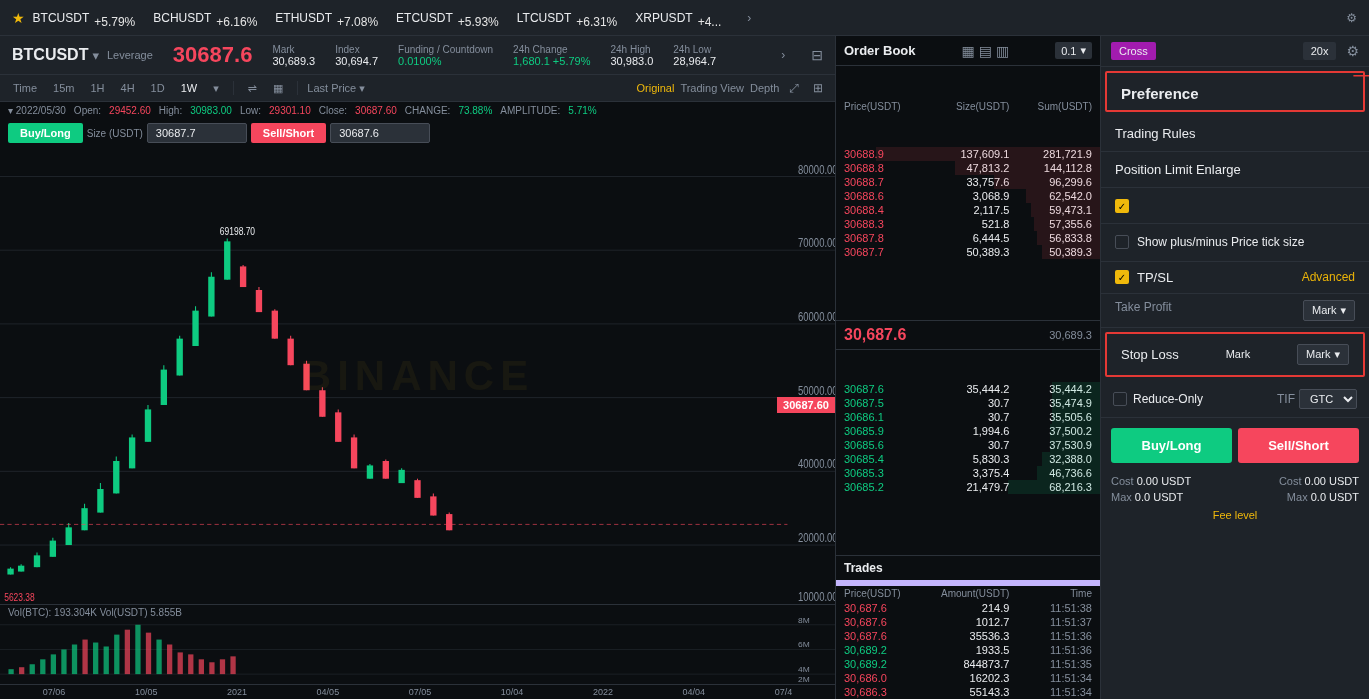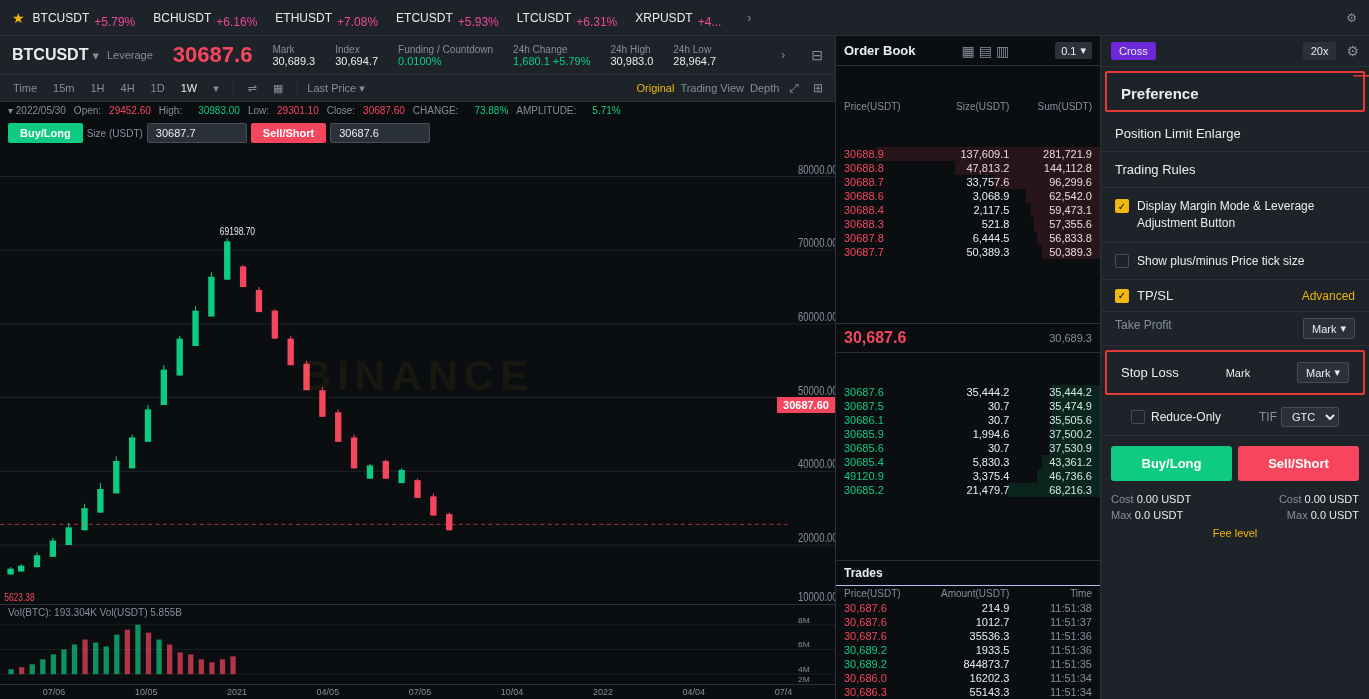--- a/index.html
+++ b/index.html
@@ -27,21 +27,21 @@
     }
     .top-nav .star-icon { color: #f0b90b; margin-right: 8px; font-size: 14px; }
     .nav-ticker {
       display: flex;
       align-items: center;
       gap: 18px;
       font-size: 12px;
     }
     .nav-ticker-item { display: flex; gap: 5px; align-items: center; }
     .nav-ticker-item .symbol { color: #eaecef; }
-    .nav-ticker-item .change-pos { color: #ec4899; margin-top: 8px; }
+    .nav-ticker-item .change-pos { color: #e5e5e5; margin-top: 8px; }
     .nav-arrow { color: #848e9c; margin-left: 8px; cursor: pointer; }
     .nav-settings { margin-left: auto; color: #848e9c; cursor: pointer; }
 
     
     .main-layout {
       display: flex;
       flex: 1;
       overflow: hidden;
     }
 
@@ -103,21 +103,21 @@
       display: flex;
       align-items: center;
       padding: 3px 8px;
       background: #0b0e11;
       gap: 8px;
       font-size: 10px;
       flex-shrink: 0;
     }
     .candle-info span { color: #848e9c; }
     .candle-info .val { color: #eaecef; }
-    .candle-info .val.pos { color: #0ecb81; margin-left: 8px; }
+    .candle-info .val.pos { color: #0ecb81; }
     .candle-info .val.neg { color: #f6465d; }
 
     
     .order-btns-row {
       display: flex;
       padding: 4px 8px;
       gap: 4px;
       background: #0b0e11;
       flex-shrink: 0;
     }
@@ -292,21 +292,21 @@
 
     .ob-bids { flex: 1; overflow: hidden; }
 
     
     .trades-section { flex-shrink: 0; }
     .trades-header {
       padding: 5px 8px;
       font-size: 12px;
       font-weight: bold;
       border-top: 1px solid #2b3139;
-      border-bottom: 1px solid #c4b5fd;
+      border-bottom: 6px solid #c4b5fd;
     }
     .trades-cols {
       display: grid;
       grid-template-columns: 1fr 1fr 1fr;
       padding: 2px 8px;
       font-size: 10px;
       color: #848e9c;
     }
     .trade-row {
       display: grid;
@@ -340,21 +340,21 @@
     }
     .margin-btn {
       background: #2b3139;
       border: none;
       color: #eaecef;
       padding: 3px 8px;
       border-radius: 2px;
       cursor: pointer;
       font-size: 11px;
     }
-    .margin-btn.active { background: #6d28d9; }
+    .margin-btn.active { background: #a21caf; }
     .leverage-btn {
       background: #2b3139;
       border: none;
       color: #eaecef;
       padding: 3px 8px;
       border-radius: 2px;
       cursor: pointer;
       font-size: 11px;
       margin-left: auto;
     }
@@ -481,21 +481,21 @@
       padding: 3px 8px;
       cursor: pointer;
       font-size: 11px;
     }
 
     
     .reduce-row {
       display: flex;
       align-items: center;
       justify-content: space-between;
-      padding: 8px 30px;
+      padding: 8px 12px;
       border-bottom: 1px solid #2b3139;
     }
     .reduce-left { display: flex; align-items: center; gap: 6px; }
     .reduce-checkbox {
       width: 14px;
       height: 14px;
       border: 1px solid #474d57;
       border-radius: 2px;
       flex-shrink: 0;
       cursor: pointer;
@@ -930,25 +930,25 @@
       </div>
       <div class="ob-row">
         <span class="price-green">30685.6</span>
         <span class="size">30.7</span>
         <span class="sum">37,530.9</span>
         <div class="bg-green" style="width:19%;"></div>
       </div>
       <div class="ob-row">
         <span class="price-green">30685.4</span>
         <span class="size">5,830.3</span>
-        <span class="sum">43,361.2</span>
+        <span class="sum">32,388.0</span>
         <div class="bg-green" style="width:22%;"></div>
       </div>
       <div class="ob-row">
-        <span class="price-green">49120.9</span>
+        <span class="price-green">30685.3</span>
         <span class="size">3,375.4</span>
         <span class="sum">46,736.6</span>
         <div class="bg-green" style="width:24%;"></div>
       </div>
       <div class="ob-row">
         <span class="price-green">30685.2</span>
         <span class="size">21,479.7</span>
         <span class="sum">68,216.3</span>
         <div class="bg-green" style="width:35%;"></div>
       </div>
@@ -1013,29 +1013,28 @@
 
       <div style="position:relative;">
         <div class="pref-header">
           <span>Preference</span>
         </div>
 
         <div style="position:absolute;top:-8px;right:-12px;color:#e53935;font-size:20px;pointer-events:none;">⟶</div>
       </div>
 
       <div class="pref-item">
+        <span>Trading Rules</span>
+      </div>
+      <div class="pref-item">
         <span>Position Limit Enlarge</span>
-      </div>
-      <div class="pref-item">
-        <span>Trading Rules</span>
       </div>
 
       <div class="pref-checkbox-item">
         <div class="pref-checkbox">✓</div>
-        <span class="pref-checkbox-label">Display Margin Mode &amp; Leverage Adjustment Button</span>
       </div>
 
       <div class="pref-checkbox-item">
         <div class="pref-checkbox unchecked"></div>
         <span class="pref-checkbox-label">Show plus/minus Price tick size</span>
       </div>
 
       <div class="tpsl-row">
         <div class="tpsl-checkbox">✓</div>
         <span class="tpsl-label">TP/SL</span>

